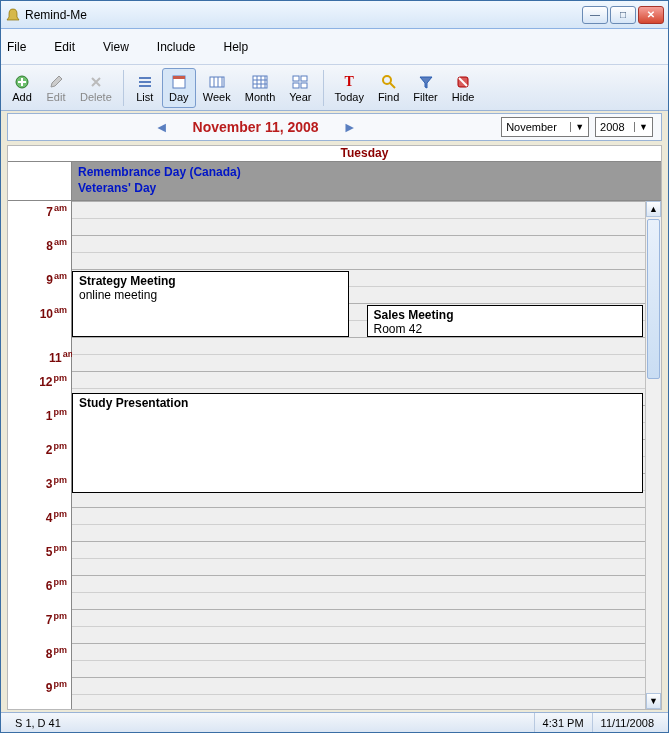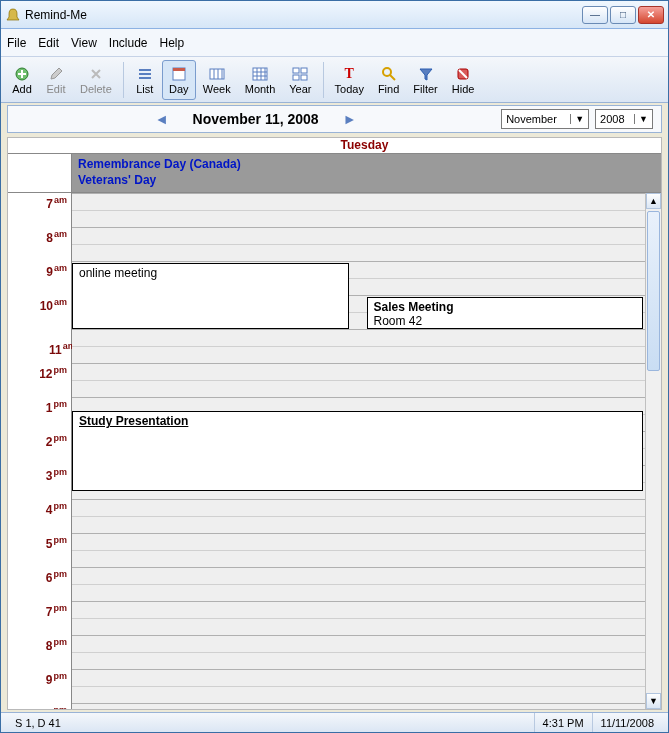--- a/index.html
+++ b/index.html
@@ -6,31 +6,31 @@
   body { background: #fff; width: 669px; height: 733px; overflow: hidden; }
   .window { width: 669px; height: 733px; border: 1px solid #3a6ea5; display: flex; flex-direction: column; background: #ece9d8; }
   .titlebar { height: 28px; background: linear-gradient(#f0f7fe,#d6e6f7); display: flex; align-items: center; padding: 0 4px; border-bottom: 1px solid #8db2e3; }
   .titlebar .icon { width: 16px; height: 16px; margin-right: 4px; display:flex;align-items:center;justify-content:center; }
   .titlebar .title { font-size: 12px; color: #000; flex: 1; }
   .win-btns { display:flex; gap:2px; }
   .win-btn { width:26px; height:18px; border:1px solid #6a8bb5; border-radius:3px; display:flex; align-items:center; justify-content:center; cursor:pointer; background:linear-gradient(#fefefe,#d6e6f7); }
   .win-btn.close { background:linear-gradient(#f6a19a,#d4462f); border-color:#a8342a; }
   .win-btn span { font-size:10px; line-height:1; color:#314d72; }
   .win-btn.close span { color:#fff; font-weight:bold; }
-  .menubar { height:28px; background:#f3f7fc; display:flex; align-items:center; padding:0 6px; font-size:12px; gap:12px; border-bottom:1px solid #c6d3e7; }
+  .menubar { height:36px; background:#f3f7fc; display:flex; align-items:center; padding:0 6px; font-size:12px; gap:28px; border-bottom:1px solid #c6d3e7; }
   .menubar .mi { cursor:pointer; color:#000; }
   .toolbar { height:46px; background:linear-gradient(#f4f7fb,#dbe6f4); border-bottom:1px solid #99b3d6; display:flex; align-items:center; padding:2px 4px; }
   .tbtn { min-width:34px; height:40px; display:flex; flex-direction:column; align-items:center;justify-content:center; padding:0 6px; cursor:pointer; border:1px solid transparent; border-radius:3px; font-size:11px; color:#000;}
   .tbtn.disabled { color:#888; }
   .tbtn.active { border-color:#7a9ccd; background:#d6e6f7; }
   .tbtn .ticon { width:20px; height:18px; display:flex;align-items:center;justify-content:center; font-size:14px; }
   .tsep { width:1px; height:36px; background:#b8c9e0; margin:0 4px; }
   .navbar { height:28px; background:#f7f9fc; border:1px solid #99b3d6; margin:2px 6px; display:flex; align-items:center; padding:0 8px; }
   .navbar .arrow{ color:#5a7fc0; font-size:14px; cursor:pointer; padding:0 8px;}
-  .navbar .datelbl{ color:#000000; font-weight:bold; font-size:14px; flex:0 0 auto; margin:0 16px;}
+  .navbar .datelbl{ color:#b91c1c; font-weight:bold; font-size:14px; flex:0 0 auto; margin:0 16px;}
   .navbar .combo{ height:20px; border:1px solid #7a7a7a; background:#fff; font-size:11px; display:flex;align-items:center; padding:0 4px; margin-left:6px; cursor:pointer;}
   .navbar .combo .cval{ min-width:64px;}
   .navbar .combo .carrow{ border-left:1px solid #7a7a7a; padding-left:4px; font-size:9px;}
   .daybody { flex:1; display:flex; flex-direction:column; border:1px solid #b9b9b9; margin:2px 6px 2px 6px; background:#fff; overflow:hidden;}
   .dayhdr { height:16px; text-align:center; font-size:12px; font-weight:bold; color:#8b0000; border-bottom:1px solid #888; padding-left:60px;}
   .allday { display:flex; border-bottom:1px solid #888; }
   .allday .gutter { width:64px; background:#fff; border-right:1px solid #888;}
   .allday .events { flex:1; background:#9a9a9a; padding:2px 6px 4px 6px; }
   .allday .aevent { color:#0015c7; font-size:12px; font-weight:bold; line-height:16px;}
   .grid { flex:1; position:relative; display:flex; overflow:hidden;}
@@ -261,27 +261,28 @@
           <div class="slotline major" style="top: 374px;"></div>
           <div class="slotline" style="top: 391px;"></div>
           <div class="slotline major" style="top: 408px;"></div>
           <div class="slotline" style="top: 425px;"></div>
           <div class="slotline major" style="top: 442px;"></div>
           <div class="slotline" style="top: 459px;"></div>
           <div class="slotline major" style="top: 476px;"></div>
           <div class="slotline" style="top: 493px;"></div>
           <div class="slotline major" style="top: 510px;"></div>
           <div class="evt" style="top: 70px; height: 66px; left: calc(0% + 0px); width: calc(50% - 18px);">
+            <div class="etitle">Strategy Meeting</div>
             <div>online meeting</div>
           </div>
           <div class="evt" style="top: 104px; height: 32px; left: calc(50% + 0px); width: calc(50% - 18px);">
             <div class="etitle">Sales Meeting</div>
             <div>Room 42</div>
           </div>
-          <div class="evt" style="top: 218px; height: 80px; left: calc(0% + 0px); width: calc(100% - 18px); text-decoration: underline;">
+          <div class="evt" style="top: 192px; height: 100px; left: calc(0% + 0px); width: calc(100% - 18px);">
             <div class="etitle">Study Presentation</div>
           </div>
         </div>
       <div class="scroll">
         <div class="sbtn">▲</div>
         <div class="thumb" style="top:18px; height:160px;"></div>
         <div class="sbtn" style="position:absolute;bottom:0;left:0;right:0;">▼</div>
       </div>
     </div>
   </div>

